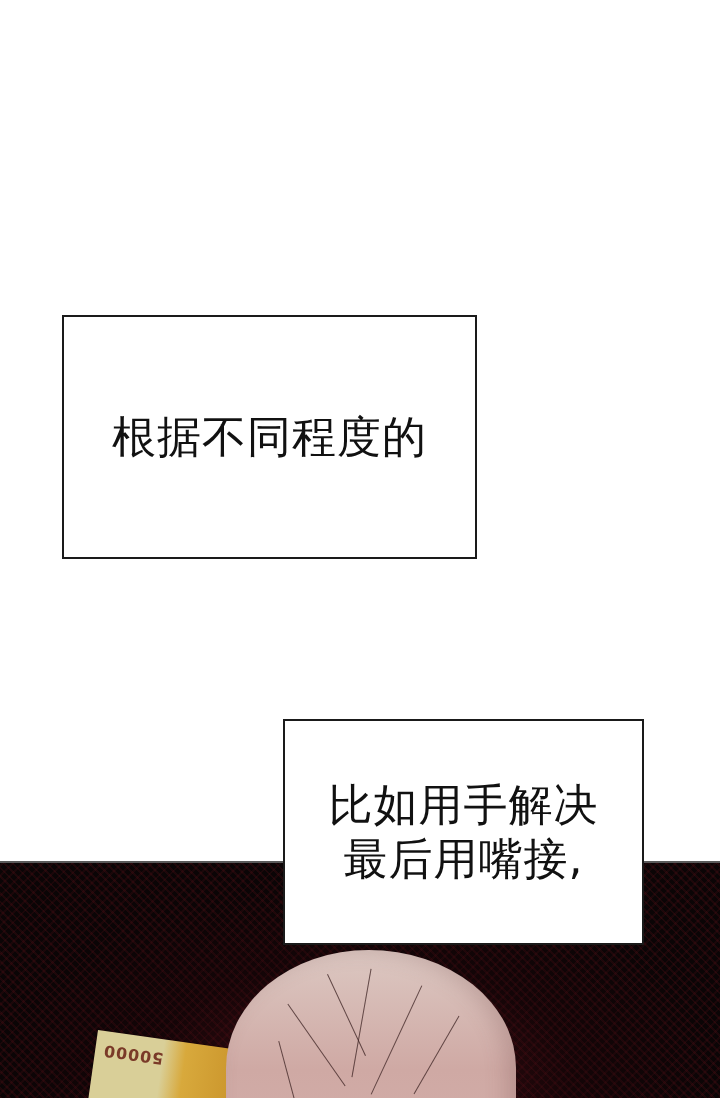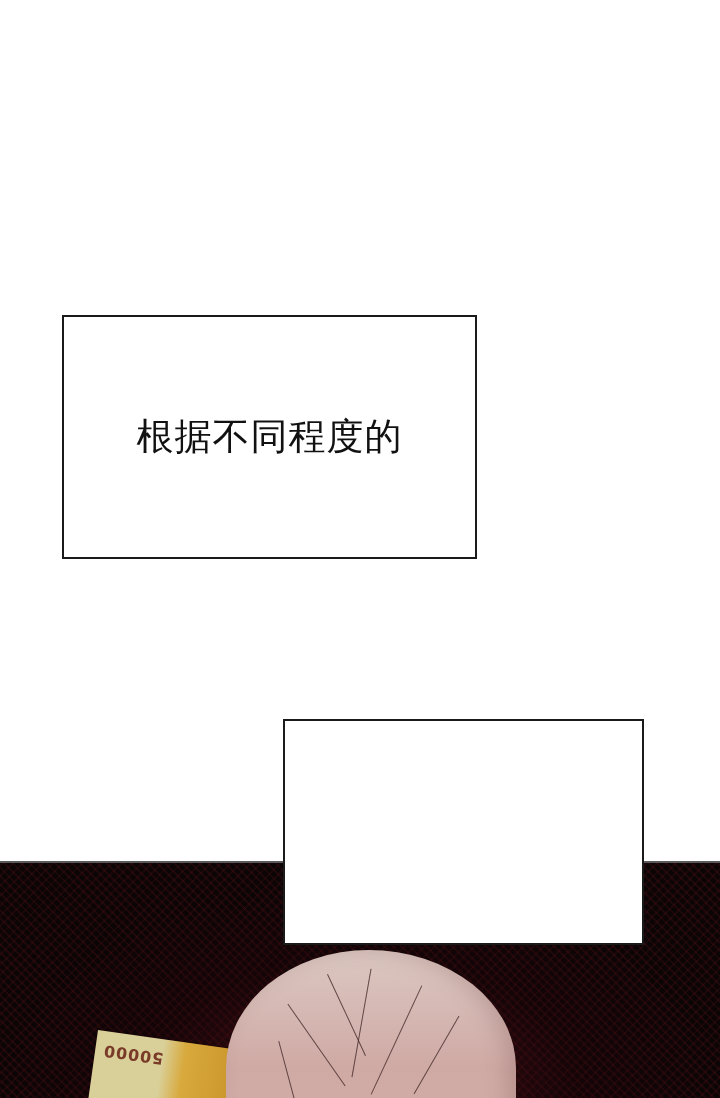--- a/index.html
+++ b/index.html
@@ -39,21 +39,21 @@
       box-shadow: inset -10px 0 20px rgba(120,80,80,0.25);
     }
     .hair .strand {
       position: absolute; width: 1px; background: #3a2020; opacity: 0.75;
     }
     .caption {
       position: absolute; background: #ffffff; border: 2px solid #1a1a1a;
       box-sizing: border-box; display: flex; align-items: center; justify-content: center;
     }
     .caption .text {
-      font-size: 37px; line-height: 54px; color: #111111; text-align: center;
+      font-size: 44px; line-height: 54px; color: #111111; text-align: center;
       letter-spacing: 1px;
     }
     .caption .line { display: block; white-space: nowrap; }
     #caption-1 { left: 62px; top: 315px; width: 415px; height: 244px; }
     #caption-2 { left: 283px; top: 719px; width: 361px; height: 226px; }
   </style>
 </head>
 <body>
 
 <div class="dark-scene">
@@ -74,14 +74,16 @@
 </div>
 
 <div class="caption" id="caption-1">
   <div class="text">
     <span class="line">根据不同程度的</span>
   </div>
 </div>
 
 <div class="caption" id="caption-2">
   <div class="text">
+    <span class="line">比如用手解决</span>
+    <span class="line">最后用嘴接,</span>
   </div>
 </div>
 
 </body></html>

